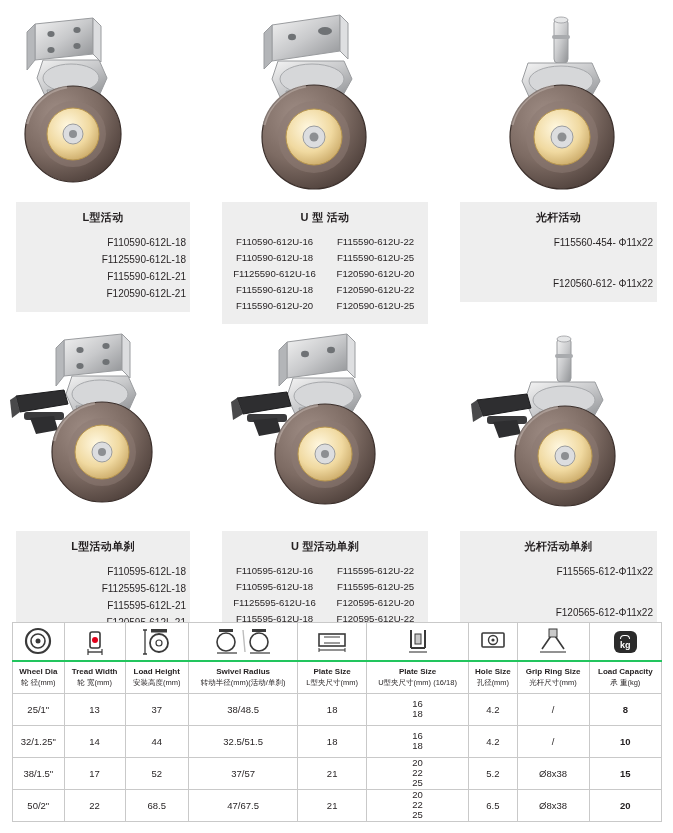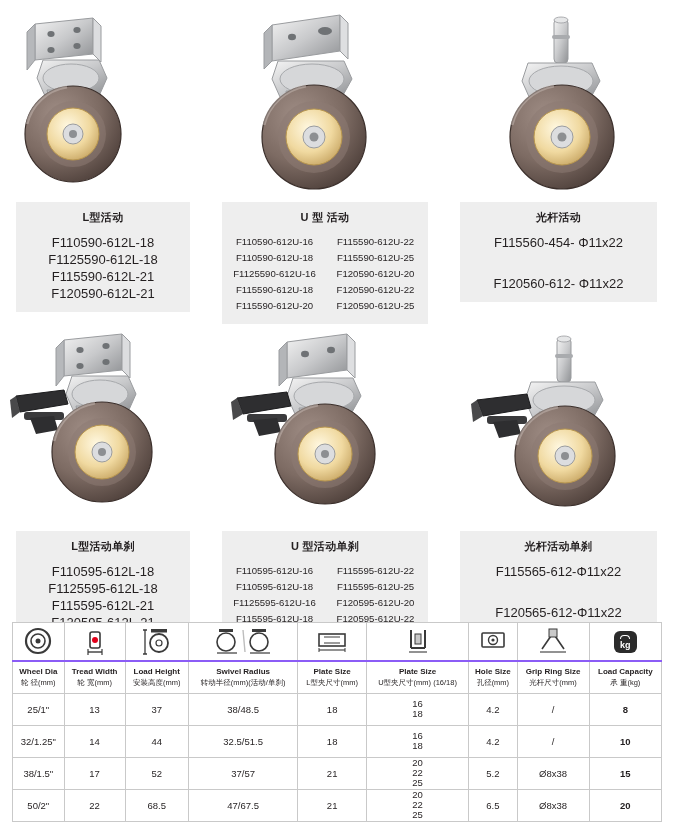--- a/index.html
+++ b/index.html
@@ -40,23 +40,24 @@
     text-align: center;
   }
   .info-title {
     font-size: 11px;
     font-weight: bold;
     color: #231f20;
     margin-bottom: 9px;
     letter-spacing: .3px;
   }
   .code-one-col .code {
-    font-size: 13px;
+    font-size: 10px;
     line-height: 17px;
     color: #231f20;
+    text-align: right;
   }
   .code-two-col {
     display: grid;
     grid-template-columns: 1fr 1fr;
     column-gap: 4px;
   }
   .code-two-col .code {
     font-size: 9.6px;
     line-height: 16px;
     color: #231f20;
@@ -83,21 +84,21 @@
     vertical-align: middle;
     padding: 0;
   }
   .icon-row td {
     height: 38px;
     background: #ffffff;
     padding-top: 2px;
   }
   .head-row th {
     background: #ffffff;
-    border-top: 2px solid #8b5cf6;
+    border-top: 2px solid #22c55e;
     font-size: 8px;
     font-weight: bold;
     line-height: 11px;
     padding: 4px 1px 5px 1px;
     color: #231f20;
   }
   .head-row th .sub { font-weight: normal; font-size: 7.5px; display:block; }
   .data-row td {
     height: 32px;
     font-size: 9.5px;

